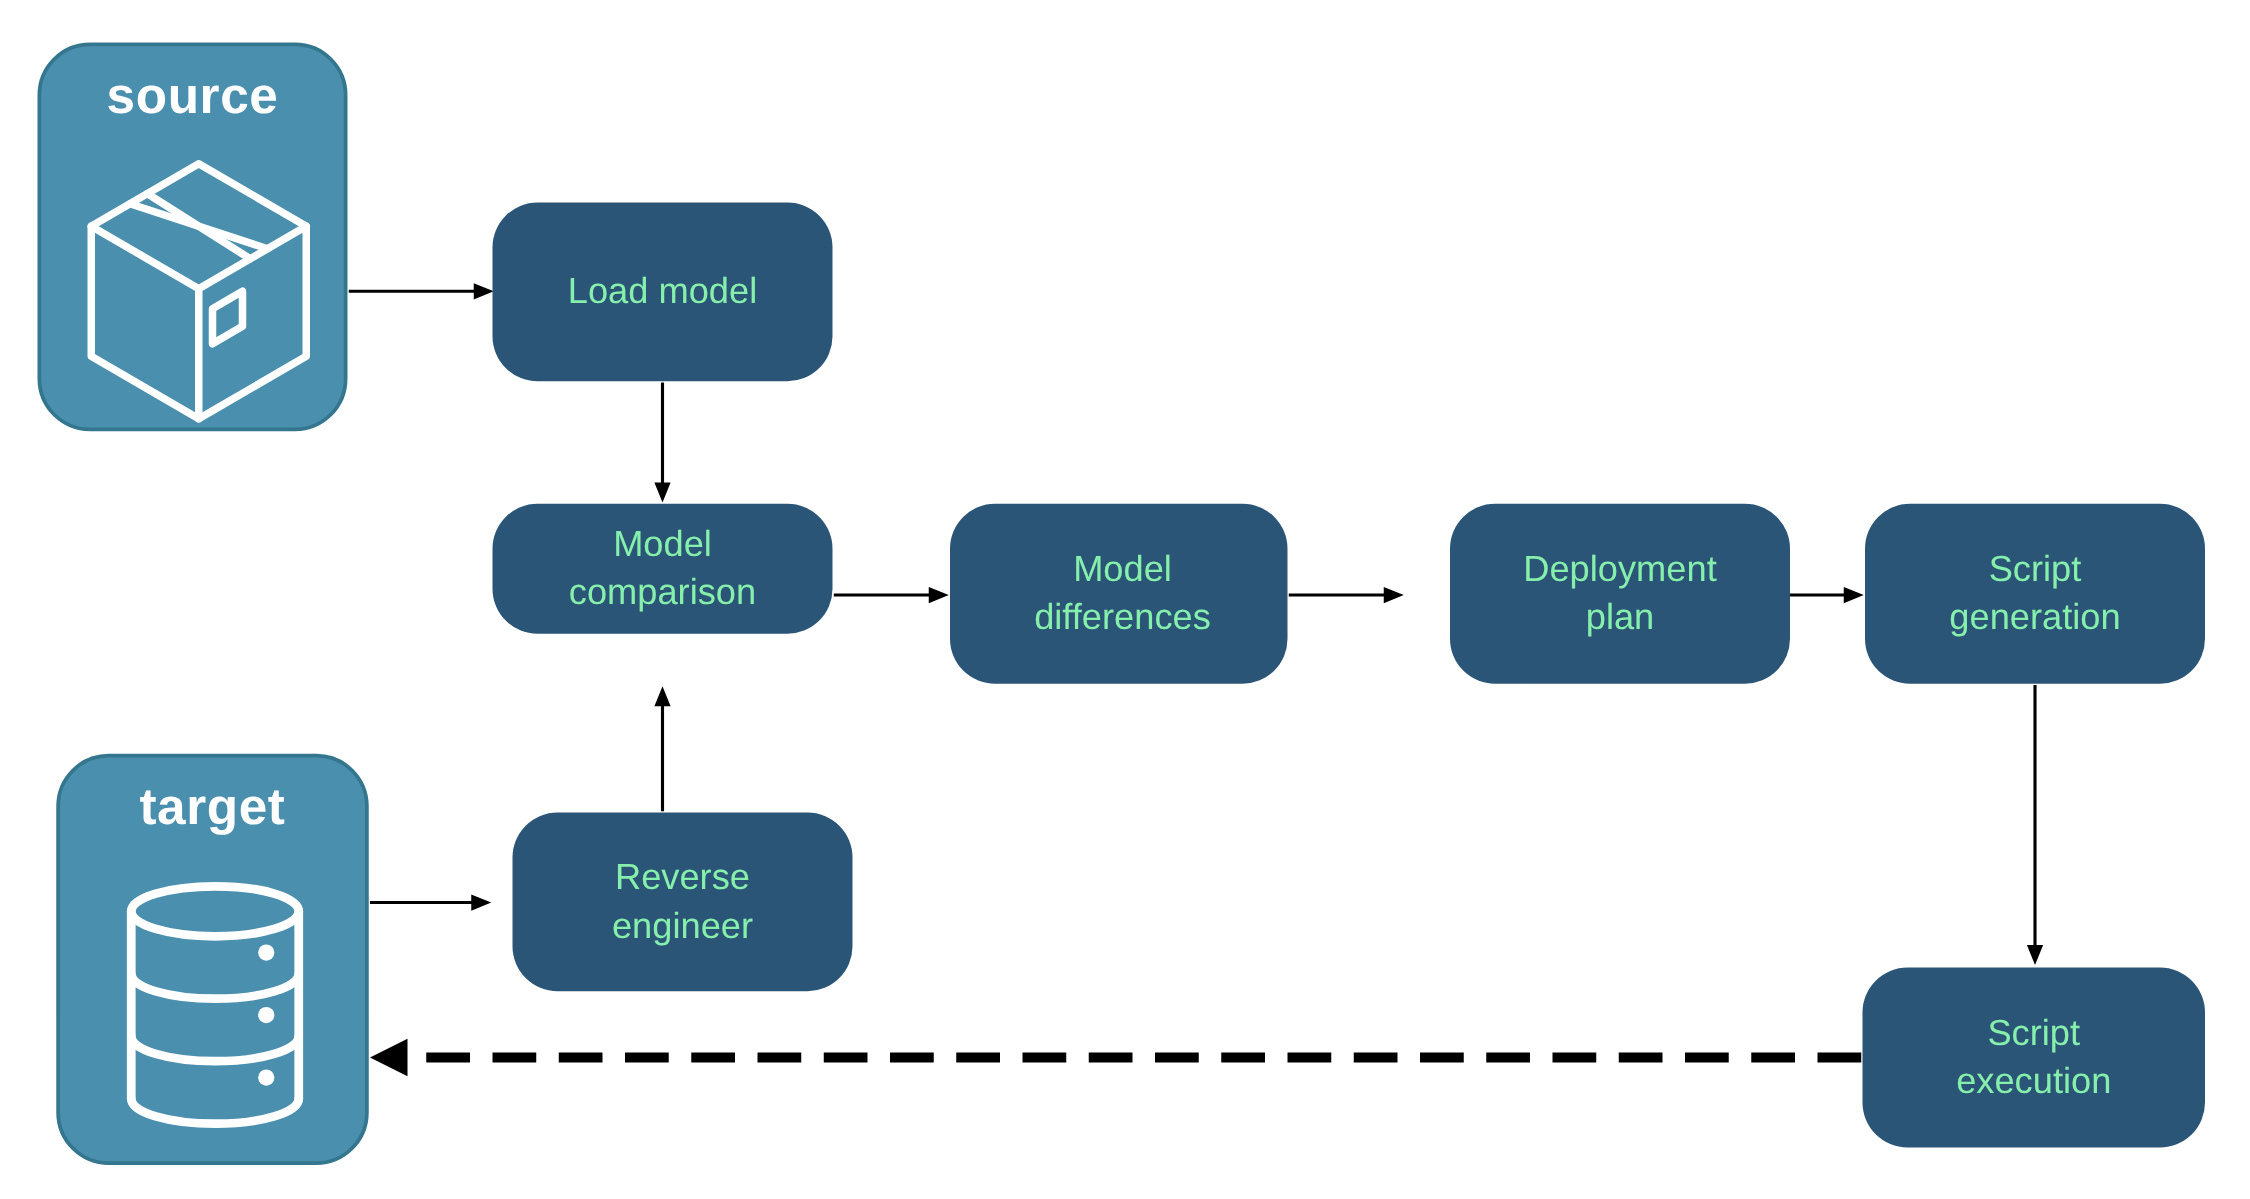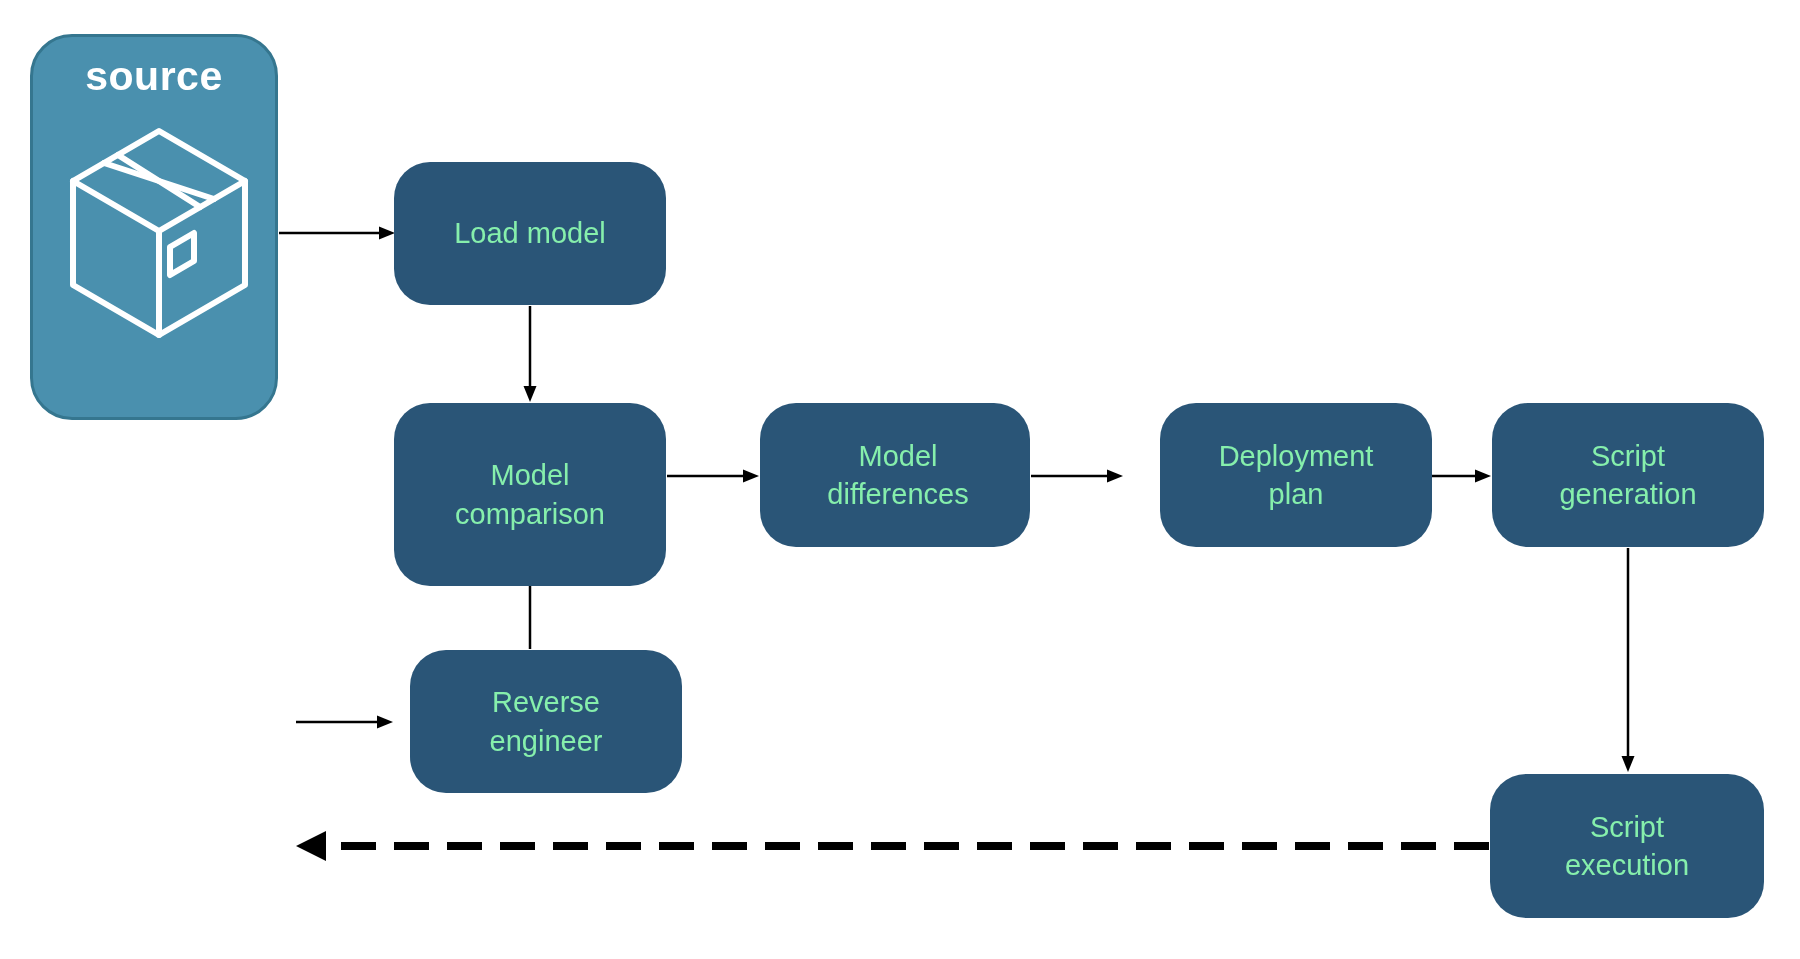--- a/index.html
+++ b/index.html
@@ -103,42 +103,56 @@
     <g>
       <line x1="1628" y1="548" x2="1628" y2="758"></line>
       <polygon points="1628,772 1621.5,756 1634.5,756"></polygon>
     </g>
     <g>
       <line class="dashed" x1="1489" y1="846" x2="324" y2="846"></line>
       <polygon points="296,846 326,831 326,861"></polygon>
     </g>
   </svg>
 
-  <div class="endpoint" style="left:30px; top:34px; width:248px; height:386px;">
+  <div class="endpoint" style="left:30px; top:34px; width:248px; height:311px;">
     <div class="endpoint-label">source</div>
     <svg id="icon-package" class="endpoint-icon" viewBox="0 0 202 220" xmlns="http://www.w3.org/2000/svg">
 
       <polygon class="outline" points="98,12 12,62 12,166 98,216 184,166 184,62"></polygon>
 
       <polyline points="12,62 98,112 184,62"></polyline>
       <polyline points="98,112 98,216"></polyline>
 
       <polyline points="57,36 139,88"></polyline>
       <polyline points="43,44 153,80"></polyline>
 
       <polygon class="outline" points="109,128 133,114 133,142 109,156"></polygon>
     </svg>
   </div>
 
+  <div class="endpoint" style="left:45px; top:603px; width:250px; height:329px;">
+    <div class="endpoint-label">target</div>
+    <svg id="icon-database" class="endpoint-icon" viewBox="0 0 150 200" xmlns="http://www.w3.org/2000/svg">
+      <ellipse cx="75" cy="25" rx="67" ry="20"></ellipse>
+      <path d="M 8 25 L 8 175"></path>
+      <path d="M 142 25 L 142 175"></path>
+      <path d="M 8 175 A 67 20 0 0 0 142 175"></path>
+      <path d="M 8 75 A 67 20 0 0 0 142 75"></path>
+      <path d="M 8 125 A 67 20 0 0 0 142 125"></path>
+      <circle cx="116" cy="58" r="6.5"></circle>
+      <circle cx="116" cy="108" r="6.5"></circle>
+      <circle cx="116" cy="158" r="6.5"></circle>
+    </svg>
+  </div>
 
   <div class="node" style="left:394px; top:162px; width:272px; height:143px;">
     <span>Load model</span>
   </div>
 
-  <div class="node" style="left:394px; top:403px; width:272px; height:183px;">
+  <div class="node" style="left:394px; top:403px; width:272px; height:104px;">
     <span>Model comparison</span>
   </div>
 
   <div class="node" style="left:760px; top:403px; width:270px; height:144px;padding-left:40px;">
     <span>Model differences</span>
   </div>
 
   <div class="node" style="left:1124px; top:403px; width:272px; height:144px;margin-left:36px;">
     <span>Deployment plan</span>
   </div>

